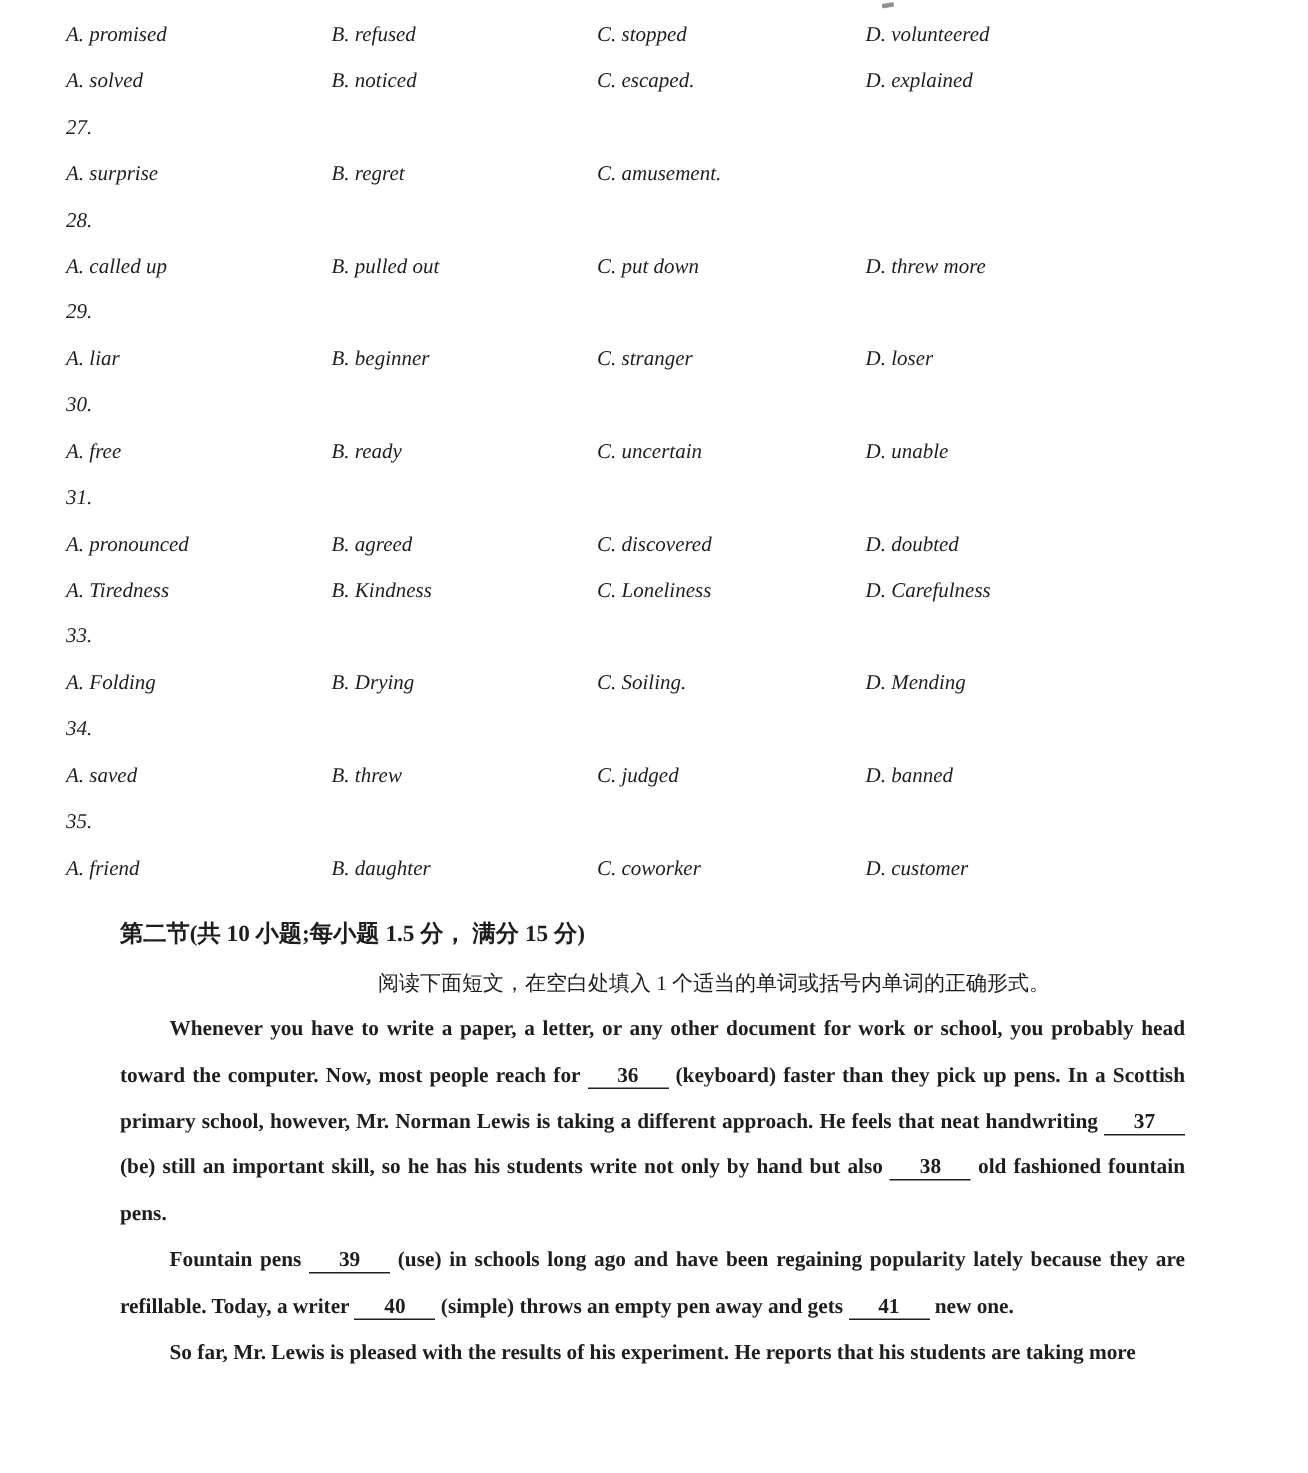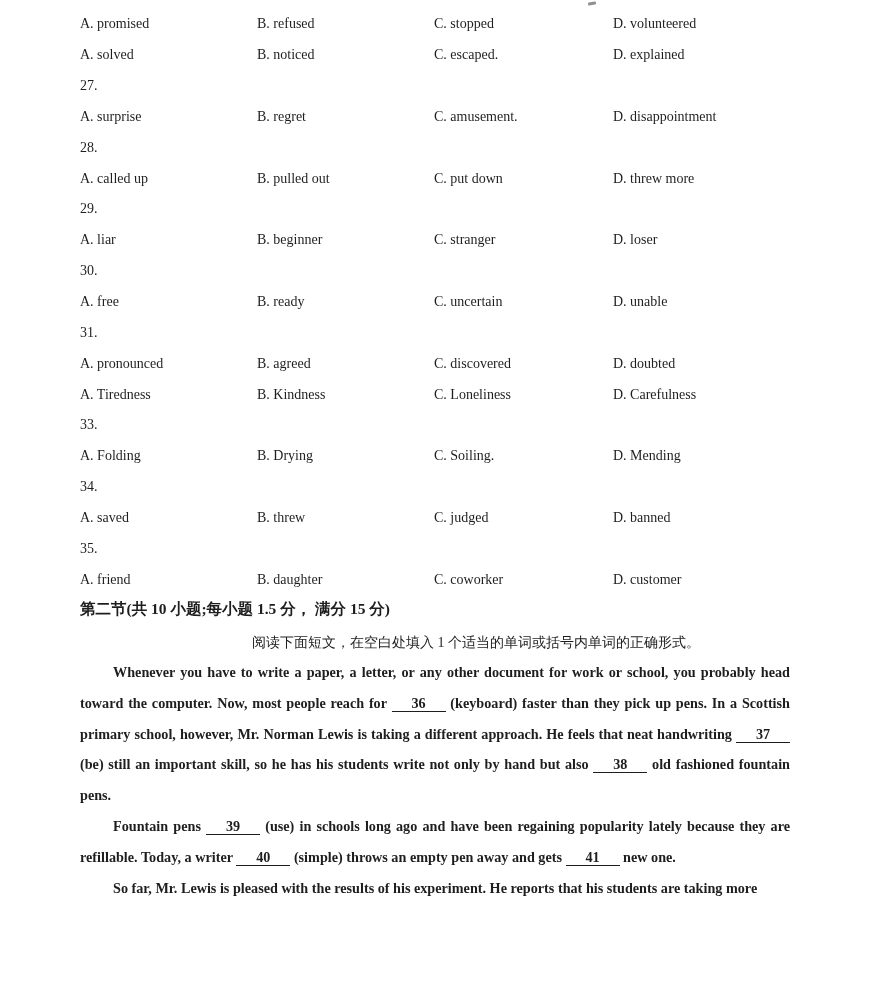--- a/index.html
+++ b/index.html
@@ -24,30 +24,31 @@
     background: #909090;
     border-radius: 1px;
     transform: rotate(-10deg);
   }
   .mc-list {
     padding-top: 9px;
   }
   .mc-row {
     display: grid;
     grid-template-columns: 177px 177px 179px 1fr;
-    padding-left: 80px;
+    padding-left: 44px;
     height: 30.85px;
     align-items: center;
     font-size: 14px;
+    font-style: italic;
   }
   .opt, .qnum {
     white-space: nowrap;
   }
   .fill-heading {
-    margin: 4px 0 0 80px;
+    margin: 18px 0 0 80px;
     font-size: 15.5px;
     font-weight: bold;
     line-height: 20px;
   }
   .instruction {
     margin: 16px 0 0 80px;
     font-size: 14px;
     line-height: 16px;
     text-align: center;
   }
@@ -91,21 +92,20 @@
       <span class="opt">C. escaped.</span>
       <span class="opt">D. explained</span>
     </div>
     <div class="mc-row">
       <span class="qnum">27.</span>
     </div>
     <div class="mc-row">
       <span class="opt">A. surprise</span>
       <span class="opt">B. regret</span>
       <span class="opt">C. amusement.</span>
-      <span class="opt">D. disappointment</span>
     </div>
     <div class="mc-row">
       <span class="qnum">28.</span>
     </div>
     <div class="mc-row">
       <span class="opt">A. called up</span>
       <span class="opt">B. pulled out</span>
       <span class="opt">C. put down</span>
       <span class="opt">D. threw more</span>
     </div>

